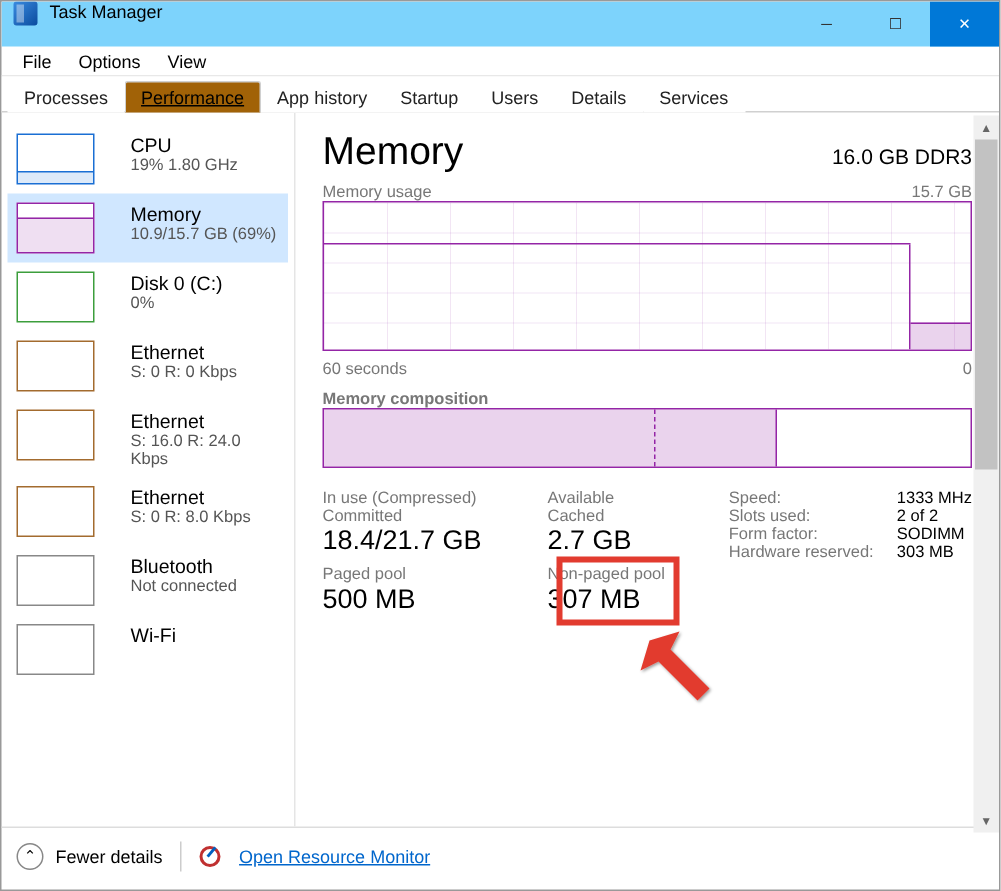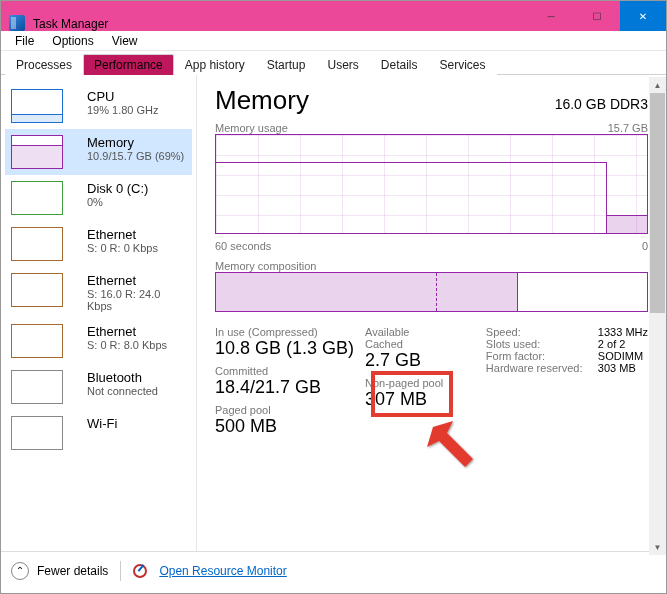--- a/index.html
+++ b/index.html
@@ -1,28 +1,28 @@
 <!DOCTYPE html>
 <html><head>
 <meta charset="utf-8">
 <style>
 * { box-sizing: border-box; margin: 0; padding: 0; font-family: "Segoe UI", Tahoma, sans-serif; }
 body { background: #fff; width: 667px; height: 594px; overflow: hidden; border: 1px solid #999; position: relative;}
-.titlebar { height: 30px; background: #ec4899; display: flex; align-items: flex-end; padding-left: 8px; }
+.titlebar { height: 30px; background: #7dd3fc; display: flex; align-items: flex-start; padding-left: 8px; }
 .titlebar .icon { width: 16px; height: 16px; background: linear-gradient(135deg,#3a8be0,#0a4b9e); border-radius: 2px; margin-right: 8px; position:relative;}
 .titlebar .icon::after{content:"";position:absolute;left:2px;top:2px;width:5px;height:12px;background:#fff;opacity:.4;}
 .titlebar .title { font-size: 12px; color: #000; flex: 1; }
 .winbtns { display: flex; height: 100%; }
 .winbtn { width: 46px; display: flex; align-items: center; justify-content: center; font-size: 10px; color: #333; }
 .winbtn.close { background: #0078d7; color: #fff; }
 .menubar { height: 20px; display: flex; align-items: center; padding-left: 6px; gap: 2px; border-bottom: 1px solid #e8e8e8; }
 .menubar span { font-size: 12px; padding: 2px 8px; }
 .tabs { height: 24px; display: flex; align-items: flex-end; border-bottom: 1px solid #d0d0d0; background: #fff; padding-left: 4px; }
 .tab { font-size: 12px; padding: 3px 10px; border: 1px solid transparent; border-bottom: none; position: relative; top: 1px; background: #fff; }
-.tab.active { border-color: #d0d0d0; background: #be185d; border-top-left-radius: 2px; border-top-right-radius: 2px; }
+.tab.active { border-color: #d0d0d0; background: #a16207; border-top-left-radius: 2px; border-top-right-radius: 2px; text-decoration: underline; }
 .tab:not(.active){color:#222;text-align:right;}
 .content { display: flex; height: 476px; }
 .sidebar { width: 196px; border-right: 1px solid #e5e5e5; padding: 8px 4px; overflow: hidden; }
 .sbitem { display: flex; padding: 6px 6px; gap: 24px; align-items: flex-start; cursor: default; }
 .sbitem.selected { background: #d0e7ff; }
 .thumb { width: 52px; height: 34px; border: 1px solid; flex-shrink: 0; background:#fff; position:relative;}
 .thumb.cpu{border-color:#1a6fd4;}
 .thumb.cpu::after{content:"";position:absolute;left:0;bottom:0;right:0;height:7px;border-top:1px solid #1a6fd4;background:rgba(26,111,212,.15);}
 .thumb.mem{border-color:#9425a6;}
 .thumb.mem::after{content:"";position:absolute;left:0;bottom:0;right:0;height:22px;border-top:1px solid #9425a6;background:rgba(148,37,166,.15);}
@@ -166,32 +166,31 @@
     </div>
     <div class="chart">
       <div class="grid"></div>
         <div class="line"></div>
         <div class="spike"></div>
     </div>
     <div class="chartlabel">
       <span>60 seconds</span>
       <span>0</span>
     </div>
-    <div class="chartlabel" style="margin-top:8px;">
+    <div class="chartlabel" style="margin-top:8px;font-weight:bold;">
         <span>Memory composition</span>
       </div>
     <div class="chart2">
       <div class="used"></div>
         <div class="dashed"></div>
     </div>
 
     <div class="statsrow">
       <div class="statcol" style="min-width:150px;">
         <div class="lbl">In use (Compressed)</div>
-        <div class="val">10.8 GB (1.3 GB)</div>
         <div class="lbl">Committed</div>
         <div class="val">18.4/21.7 GB</div>
         <div class="lbl">Paged pool</div>
         <div class="val">500 MB</div>
       </div>
       <div class="statcol">
         <div class="lbl">Available</div>
         <div class="lbl">Cached</div>
         <div class="val">2.7 GB</div>
         <div class="lbl">Non-paged pool</div>

